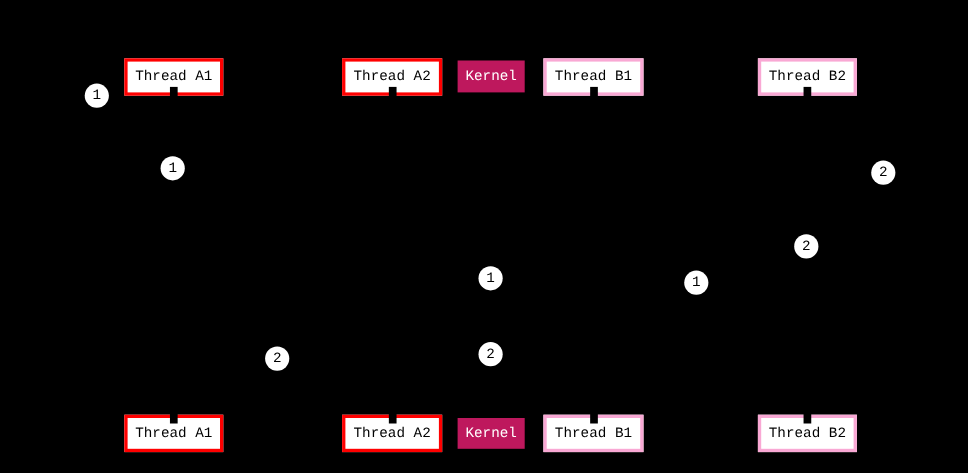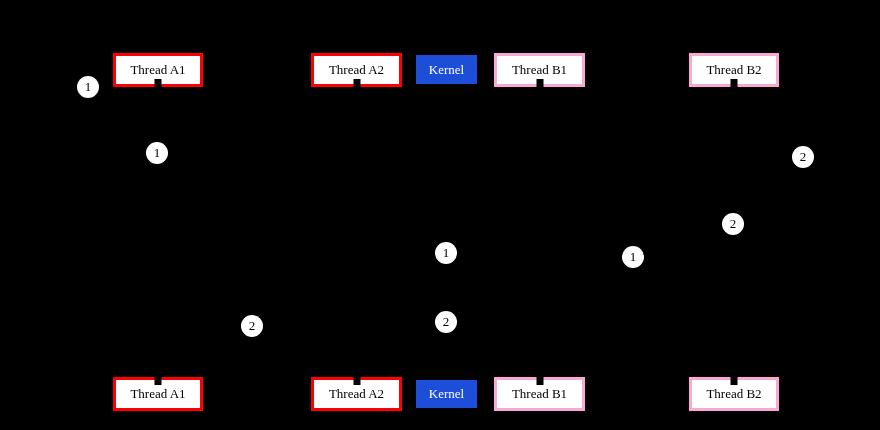--- a/index.html
+++ b/index.html
@@ -6,21 +6,21 @@
     margin: 0;
     padding: 0;
     background: #000000;
   }
   .stage {
     position: relative;
     width: 880px;
     height: 430px;
     background: #000000;
     overflow: hidden;
-    font-family: Liberation Serif, serif;
+    font-family: Liberation Mono, monospace;
   }
   
   .pbox {
     position: absolute;
     box-sizing: border-box;
     height: 34px;
     background: #ffffff;
     color: #000000;
     font-size: 13px;
     line-height: 28px;
@@ -30,21 +30,21 @@
   .pbox.red  { border: 3px solid #ff0000; }
   .pbox.blue { border: 3px solid #f9a8d4; }
   .pbox.top    { top: 53px; }
   .pbox.bottom { top: 377px; }
   
   .kbox {
     position: absolute;
     box-sizing: border-box;
     width: 61px;
     height: 29px;
-    background: #1d4ed8;
+    background: #be185d;
     color: #ffffff;
     font-size: 13px;
     line-height: 29px;
     text-align: center;
     white-space: nowrap;
   }
   .kbox.top    { top: 55px;  left: 416px; }
   .kbox.bottom { top: 380px; left: 416px; }
   
   .notch {

